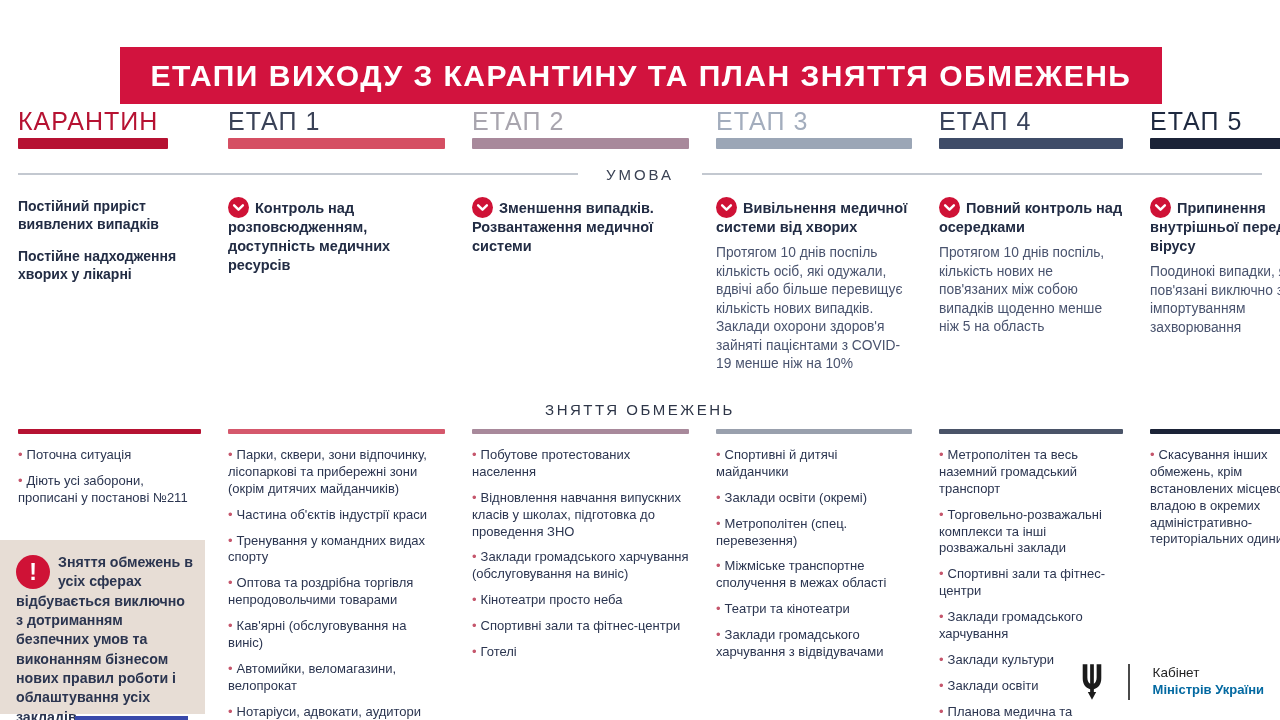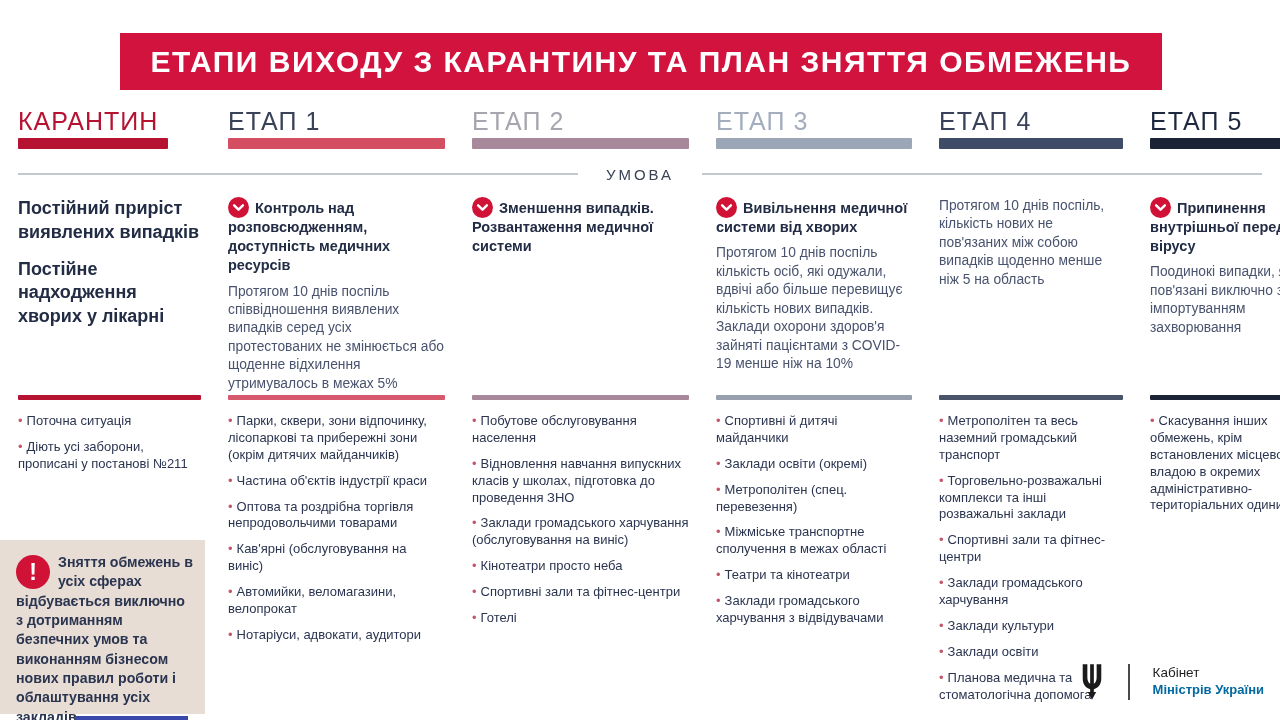--- a/index.html
+++ b/index.html
@@ -4,21 +4,21 @@
 <style>
   html,body{margin:0;padding:0;}
   body{
     width:1280px;height:720px;position:relative;overflow:hidden;
     background:#ffffff;
     font-family:"Liberation Sans","DejaVu Sans",sans-serif;
     -webkit-font-smoothing:antialiased;
   }
   
   .banner{
-    position:absolute;left:120px;top:33px;width:1042px;height:57px;
+    position:absolute;left:120px;top:47px;width:1042px;height:57px;
     display:flex;align-items:center;justify-content:center;
   }
   .banner h1{
     margin:0;color:#ffffff;font-size:30px;font-weight:bold;
     letter-spacing:1.5px;white-space:nowrap;
   }
   
   .main{position:absolute;left:18px;top:106px;width:1244px;}
   .cols{display:grid;grid-template-columns:183px 217px 217px 196px 184px 171px;column-gap:27px;}
   .col-header{
@@ -37,21 +37,21 @@
   .row-conditions{min-height:198px;}
   .cond .check{
     display:inline-block;width:21px;height:21px;margin-right:6px;vertical-align:-5px;
   }
   .cond .ctitle{
     margin:0 0 7px 0;font-size:14.5px;font-weight:bold;color:#222c44;line-height:1.32;
   }
   .cond .cbody{
     margin:0;font-size:13.8px;color:#49536e;line-height:1.34;
   }
-  .cond .cbold{margin:0 0 13px 0;font-size:18px;font-weight:bold;color:#222c44;line-height:1.32;}
+  .cond .cbold{margin:0 0 13px 0;font-size:14px;font-weight:bold;color:#222c44;line-height:1.32;}
   
   .restr-label{
     text-align:center;font-size:15px;letter-spacing:2.5px;color:#2e3648;
     margin:6px 0 8px 0;height:20px;
   }
   .minibar{height:5px;border-radius:1px;}
   
   .row-lists{margin-top:13px;}
   ul.rlist{list-style:none;margin:0;padding:0;}
   ul.rlist li{
@@ -131,51 +131,55 @@
     <div class="cond">
       <p class="cbold">Постійний приріст виявлених випадків</p>
       <p class="cbold">Постійне надходження хворих у лікарні</p>
     </div>
 
     <div class="cond">
       <p class="ctitle"><span class="check"><svg viewBox="0 0 24 24">
               <circle cx="12" cy="12" r="12" fill="#cf1236"></circle>
               <path d="M7 9.5l5 5 5-5" stroke="#fff" stroke-width="2.8" fill="none" stroke-linecap="round" stroke-linejoin="round"></path>
             </svg></span><span>Контроль над розповсюдженням, доступність медичних ресурсів</span></p>
-      <p class="cbody">Протягом 10 днів поспіль співвідношення виявлених випадків серед усіх протестованих не змінюється або щоденне відхилення утримувалось в межах 5%</p>
     </div>
 
     <div class="cond">
       <p class="ctitle"><span class="check"><svg viewBox="0 0 24 24">
               <circle cx="12" cy="12" r="12" fill="#cf1236"></circle>
               <path d="M7 9.5l5 5 5-5" stroke="#fff" stroke-width="2.8" fill="none" stroke-linecap="round" stroke-linejoin="round"></path>
             </svg></span><span>Зменшення випадків. Розвантаження медичної системи</span></p>
     </div>
 
     <div class="cond">
       <p class="ctitle"><span class="check"><svg viewBox="0 0 24 24">
               <circle cx="12" cy="12" r="12" fill="#cf1236"></circle>
               <path d="M7 9.5l5 5 5-5" stroke="#fff" stroke-width="2.8" fill="none" stroke-linecap="round" stroke-linejoin="round"></path>
             </svg></span><span>Вивільнення медичної системи від хворих</span></p>
       <p class="cbody">Протягом 10 днів поспіль кількість осіб, які одужали, вдвічі або більше перевищує кількість нових випадків. Заклади охорони здоров'я зайняті пацієнтами з COVID-19 менше ніж на 10%</p>
     </div>
 
     <div class="cond">
+      <p class="ctitle"><span class="check"><svg viewBox="0 0 24 24">
+              <circle cx="12" cy="12" r="12" fill="#cf1236"></circle>
+              <path d="M7 9.5l5 5 5-5" stroke="#fff" stroke-width="2.8" fill="none" stroke-linecap="round" stroke-linejoin="round"></path>
+            </svg></span><span>Повний контроль над осередками</span></p>
       <p class="cbody">Протягом 10 днів поспіль, кількість нових не пов'язаних між собою випадків щоденно менше ніж 5 на область</p>
     </div>
 
     <div class="cond">
       <p class="ctitle"><span class="check"><svg viewBox="0 0 24 24">
               <circle cx="12" cy="12" r="12" fill="#cf1236"></circle>
               <path d="M7 9.5l5 5 5-5" stroke="#fff" stroke-width="2.8" fill="none" stroke-linecap="round" stroke-linejoin="round"></path>
             </svg></span><span>Припинення внутрішньої передачі вірусу</span></p>
       <p class="cbody">Поодинокі випадки, які пов'язані виключно з імпортуванням захворювання</p>
     </div>
   </div>
 
+  <div class="restr-label">ЗНЯТТЯ ОБМЕЖЕНЬ</div>
 
   <div class="cols">
     <div>
         <div class="minibar" style="background-color: rgb(182, 18, 50);"></div>
       </div>
     <div>
         <div class="minibar" style="background-color: rgb(213, 88, 108);"></div>
       </div>
     <div>
         <div class="minibar" style="background-color: rgb(168, 137, 155);"></div>
@@ -194,28 +198,29 @@
   <div class="cols row-lists">
 
     <ul class="rlist">
       <li><span class="bullet">•</span><span>Поточна ситуація</span></li>
       <li><span class="bullet">•</span><span>Діють усі заборони, прописані у постанові №211</span></li>
     </ul>
 
     <ul class="rlist">
       <li><span class="bullet">•</span><span>Парки, сквери, зони відпочинку, лісопаркові та прибережні зони (окрім дитячих майданчиків)</span></li>
       <li><span class="bullet">•</span><span>Частина об'єктів індустрії краси</span></li>
+      <li><span class="bullet">•</span><span>Тренування у командних видах спорту</span></li>
       <li><span class="bullet">•</span><span>Оптова та роздрібна торгівля непродовольчими товарами</span></li>
       <li><span class="bullet">•</span><span>Кав'ярні (обслуговування на виніс)</span></li>
       <li><span class="bullet">•</span><span>Автомийки, веломагазини, велопрокат</span></li>
       <li><span class="bullet">•</span><span>Нотаріуси, адвокати, аудитори</span></li>
     </ul>
 
     <ul class="rlist">
-      <li><span class="bullet">•</span><span>Побутове обслуговування населення</span></li>
+      <li><span class="bullet">•</span><span>Побутове протестованих населення</span></li>
       <li><span class="bullet">•</span><span>Відновлення навчання випускних класів у школах, підготовка до проведення ЗНО</span></li>
       <li><span class="bullet">•</span><span>Заклади громадського харчування (обслуговування на виніс)</span></li>
       <li><span class="bullet">•</span><span>Кінотеатри просто неба</span></li>
       <li><span class="bullet">•</span><span>Спортивні зали та фітнес-центри</span></li>
       <li><span class="bullet">•</span><span>Готелі</span></li>
     </ul>
 
     <ul class="rlist">
       <li><span class="bullet">•</span><span>Спортивні й дитячі майданчики</span></li>
       <li><span class="bullet">•</span><span>Заклади освіти (окремі)</span></li>

